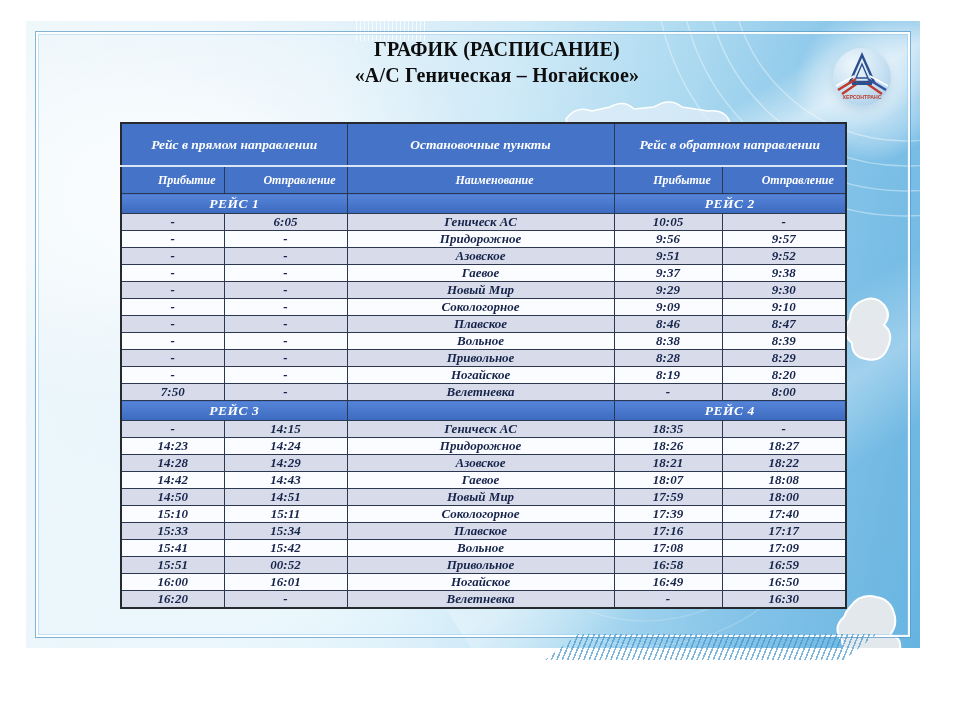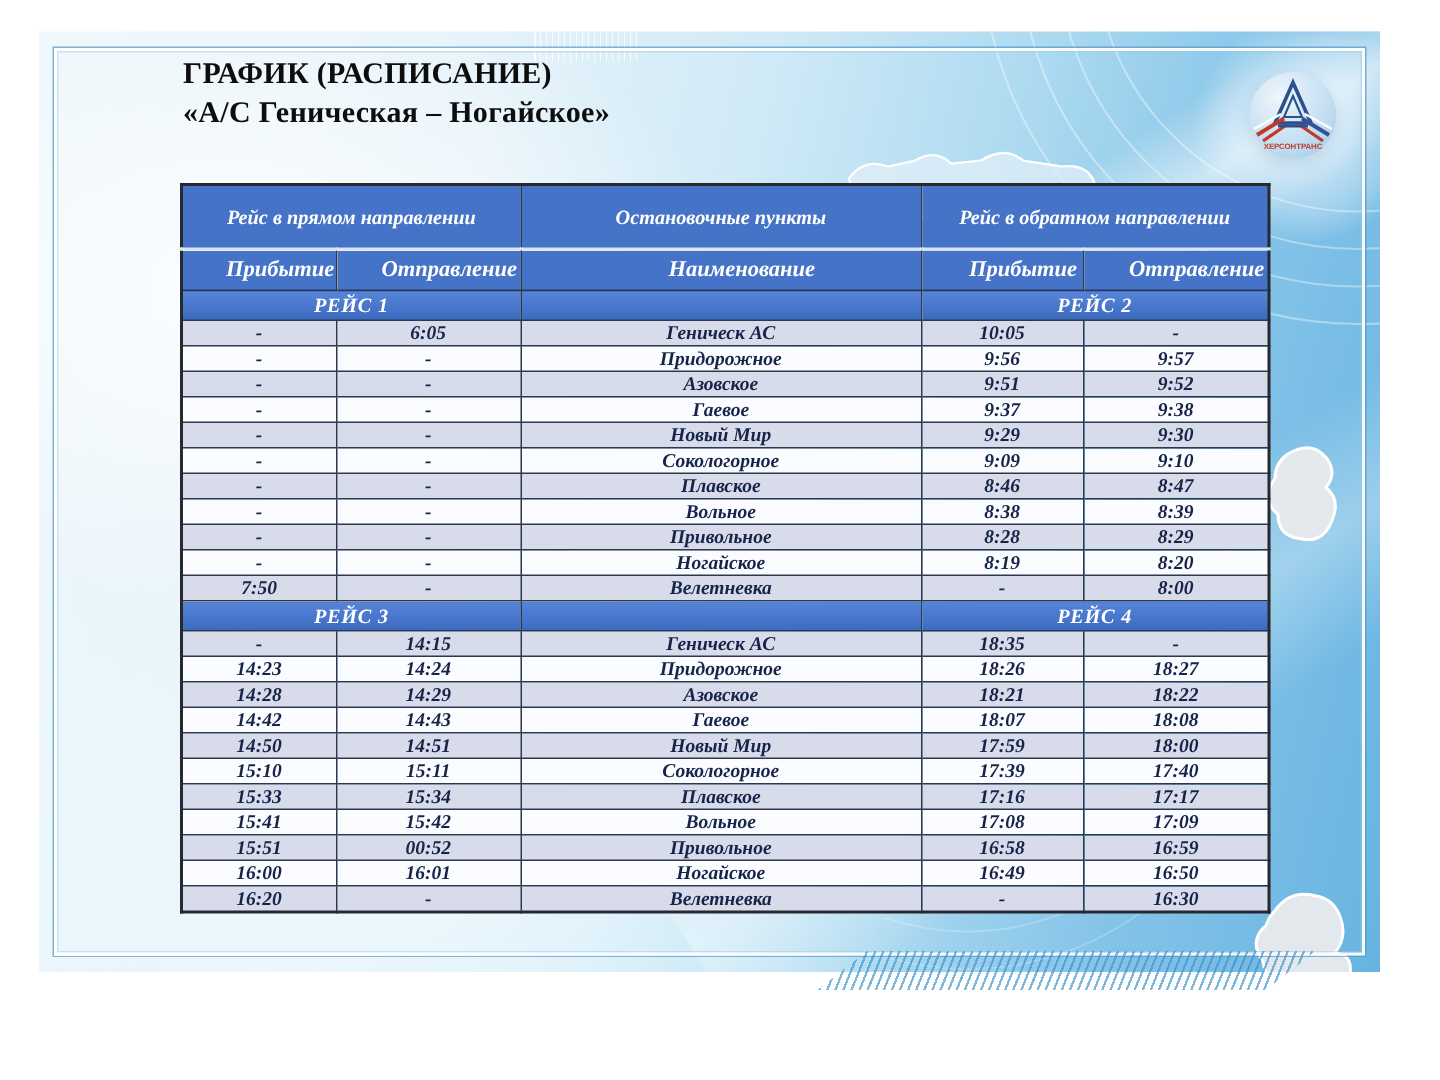--- a/index.html
+++ b/index.html
@@ -39,37 +39,37 @@
     clip-path:polygon(10% 0,100% 0,90% 100%,0 100%);
   }
   
   .logo{
     position:absolute;left:807px;top:27px;width:58px;height:58px;border-radius:50%;
     background:radial-gradient(circle at 35% 28%,#eef6fc,#c6e0f2 55%,#9dc7e5 100%);
     box-shadow:0 4px 10px rgba(90,140,180,.25);
   }
   
   .title{
-    position:absolute;left:96px;top:15px;width:750px;text-align:left;
+    position:absolute;left:96px;top:15px;width:750px;text-align:center;
     font-weight:bold;color:#0d0d0d;font-size:20px;line-height:26px;letter-spacing:.2px;
   }
   
   table.schedule{
     position:absolute;left:94px;top:101px;width:725px;
     border-collapse:collapse;table-layout:fixed;
     border:2px solid #26292e;
     font-style:italic;
   }
   table.schedule th, table.schedule td{
     border:1px solid var(--grid,#2b3850);
     text-align:center;vertical-align:middle;padding:0;font-weight:bold;
     overflow:hidden;white-space:nowrap;
   }
   tr.h1 th{height:41px;background:var(--hdr,#4573c8);color:#fff;font-size:13.5px;border-bottom:2px solid #d9e6f6;}
-  tr.h2 th{height:26px;background:var(--hdr,#4573c8);color:#fff;font-size:15px;padding-left:28px;}
+  tr.h2 th{height:26px;background:var(--hdr,#4573c8);color:#fff;font-size:12px;padding-left:28px;}
   tr.reis-row td{height:19px;background:linear-gradient(180deg,var(--band-top,#5584d8),var(--band-bot,#3c6abf));color:#fff;font-size:13.5px;letter-spacing:.5px;}
   tbody td{height:16px;font-size:13px;color:var(--navy,#16244a);}
   tr.odd td{background:var(--row-alt,#d8dcea);}
   tr.even td{background:var(--row-white,#fbfcff);}
 </style>
 </head>
 <body>
 
 <div class="slide">
 

